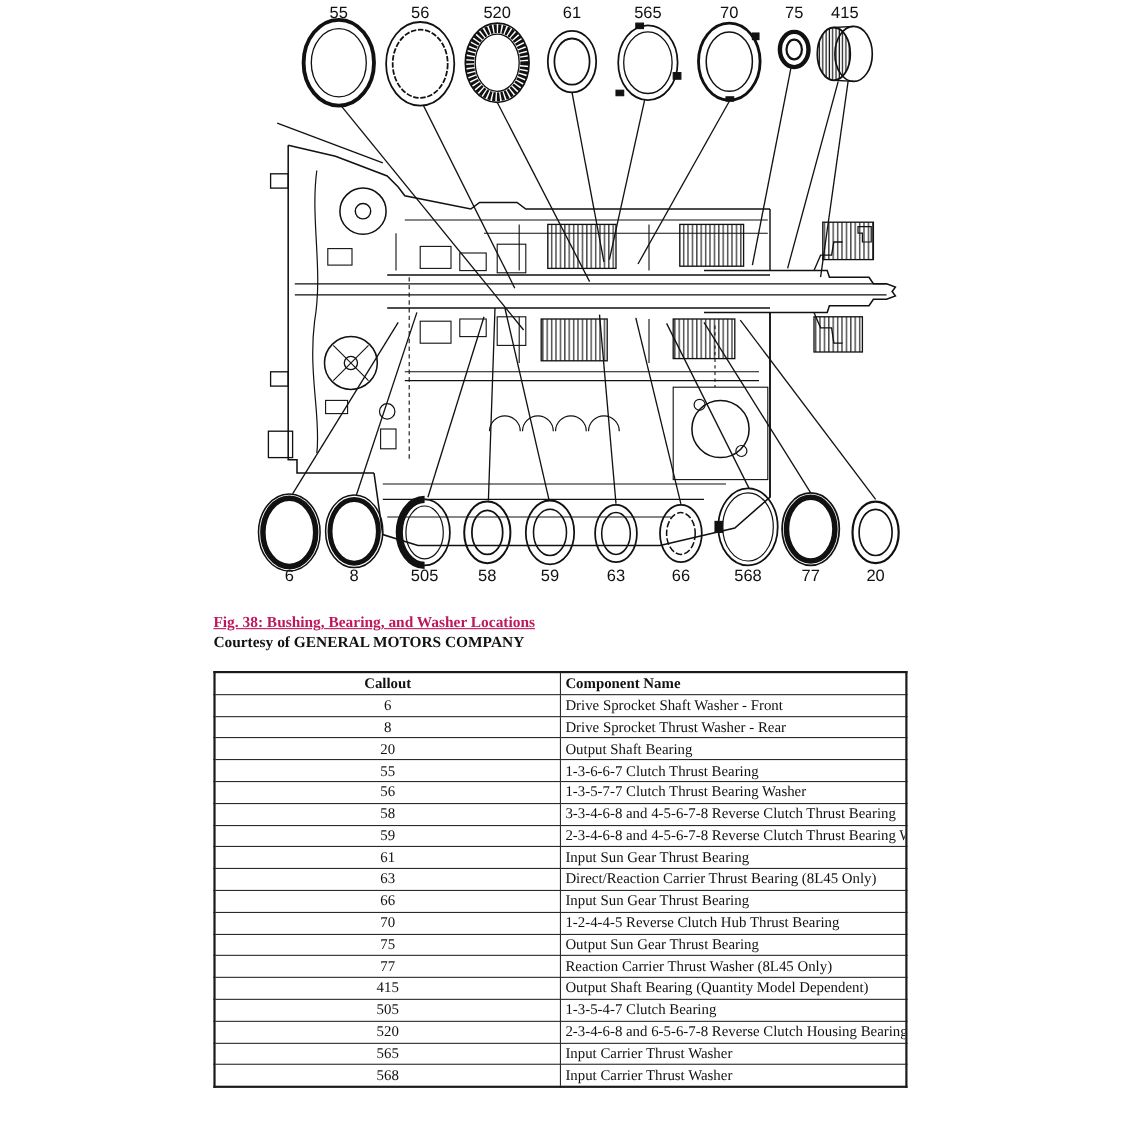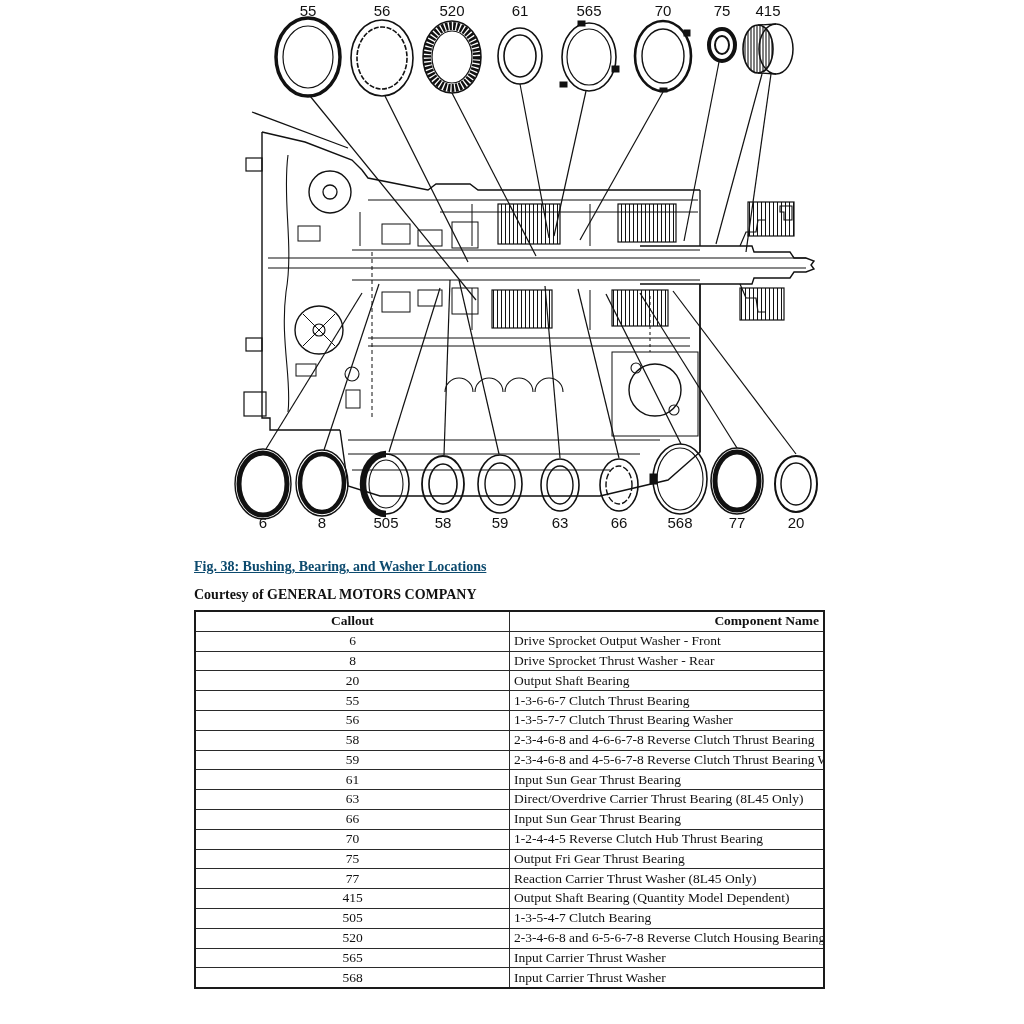--- a/index.html
+++ b/index.html
@@ -1,23 +1,23 @@
 <!DOCTYPE html>
 <html><head>
 <meta charset="utf-8">
 <style>
   html,body{margin:0;padding:0;background:#ffffff;}
   .page{position:relative;width:1024px;height:1024px;background:#ffffff;overflow:hidden;
         font-family:"Liberation Serif", serif;color:#111;}
   .diagram-wrap{position:absolute;left:0;top:0;width:1024px;height:552px;}
   svg text{font-family:"Liberation Sans", sans-serif;font-size:15px;fill:#111;}
   .caption-block{position:absolute;left:194px;top:556px;width:640px;line-height:1.25;}
-  .figlink{display:inline-block;font-weight:bold;font-size:14px;color:#0c4a6e;
+  .figlink{display:inline-block;font-weight:bold;font-size:14px;color:#be185d;
            text-decoration:underline;cursor:pointer;}
-  .courtesy{font-weight:bold;font-size:14px;color:#111;margin-top:10px;}
+  .courtesy{font-weight:bold;font-size:14px;color:#111;margin-top:0;}
   table.callouts{position:absolute;left:194px;top:610px;width:631px;border-collapse:collapse;
                  border:2px solid #1a1a1a;table-layout:fixed;}
   table.callouts td,table.callouts th{border:1px solid #2a2a2a;height:18.8px;
                  font-size:13.5px;padding:0 4px;line-height:1.05;overflow:hidden;white-space:nowrap;}
   table.callouts th{font-weight:bold;}
   td.c1{width:124px;text-align:center;}
   td.c2{text-align:left;padding-left:6px;}
 </style>
 </head>
 <body>
@@ -252,69 +252,69 @@
 
   <div class="caption-block">
     <a class="figlink" href="#">Fig. 38: Bushing, Bearing, and Washer Locations</a>
     <div class="courtesy">Courtesy of GENERAL MOTORS COMPANY</div>
   </div>
 
   <table class="callouts">
     <tbody>
       <tr>
         <th class="c1">Callout</th>
-        <th class="c2" style="text-align:right;">Component Name</th>
+        <th class="c2" style="text-align:left;">Component Name</th>
       </tr>
       <tr>
           <td class="c1">6</td>
-          <td class="c2">Drive Sprocket Output Washer - Front</td>
+          <td class="c2">Drive Sprocket Shaft Washer - Front</td>
         </tr>
       <tr>
           <td class="c1">8</td>
           <td class="c2">Drive Sprocket Thrust Washer - Rear</td>
         </tr>
       <tr>
           <td class="c1">20</td>
           <td class="c2">Output Shaft Bearing</td>
         </tr>
       <tr>
           <td class="c1">55</td>
           <td class="c2">1-3-6-6-7 Clutch Thrust Bearing</td>
         </tr>
       <tr>
           <td class="c1">56</td>
           <td class="c2">1-3-5-7-7 Clutch Thrust Bearing Washer</td>
         </tr>
       <tr>
           <td class="c1">58</td>
-          <td class="c2">2-3-4-6-8 and 4-6-6-7-8 Reverse Clutch Thrust Bearing</td>
+          <td class="c2">3-3-4-6-8 and 4-5-6-7-8 Reverse Clutch Thrust Bearing</td>
         </tr>
       <tr>
           <td class="c1">59</td>
           <td class="c2">2-3-4-6-8 and 4-5-6-7-8 Reverse Clutch Thrust Bearing Washer</td>
         </tr>
       <tr>
           <td class="c1">61</td>
           <td class="c2">Input Sun Gear Thrust Bearing</td>
         </tr>
       <tr>
           <td class="c1">63</td>
-          <td class="c2">Direct/Overdrive Carrier Thrust Bearing (8L45 Only)</td>
+          <td class="c2">Direct/Reaction Carrier Thrust Bearing (8L45 Only)</td>
         </tr>
       <tr>
           <td class="c1">66</td>
           <td class="c2">Input Sun Gear Thrust Bearing</td>
         </tr>
       <tr>
           <td class="c1">70</td>
           <td class="c2">1-2-4-4-5 Reverse Clutch Hub Thrust Bearing</td>
         </tr>
       <tr>
           <td class="c1">75</td>
-          <td class="c2">Output Fri Gear Thrust Bearing</td>
+          <td class="c2">Output Sun Gear Thrust Bearing</td>
         </tr>
       <tr>
           <td class="c1">77</td>
           <td class="c2">Reaction Carrier Thrust Washer (8L45 Only)</td>
         </tr>
       <tr>
           <td class="c1">415</td>
           <td class="c2">Output Shaft Bearing (Quantity Model Dependent)</td>
         </tr>
       <tr>

